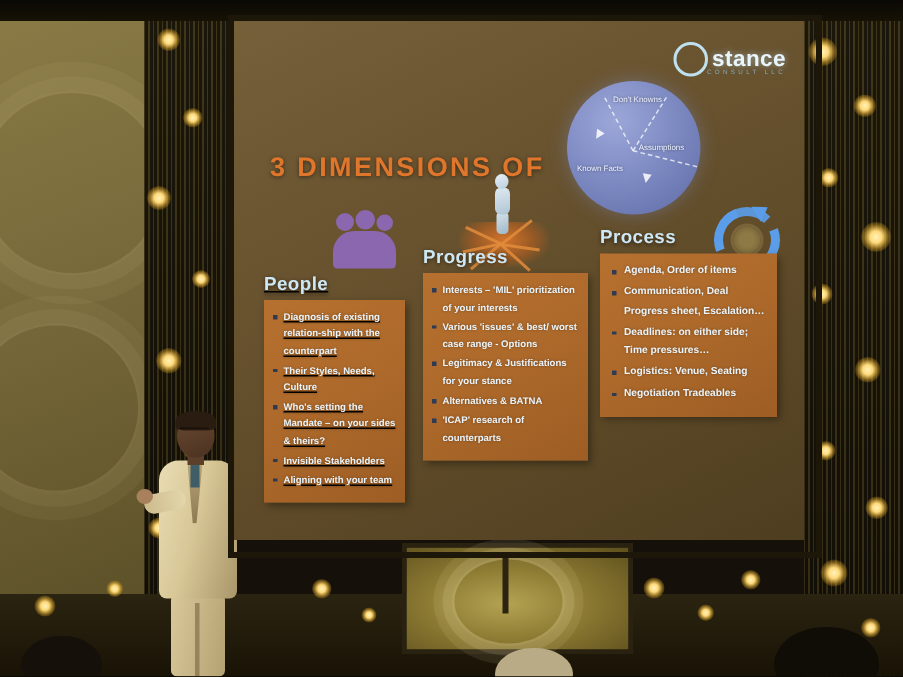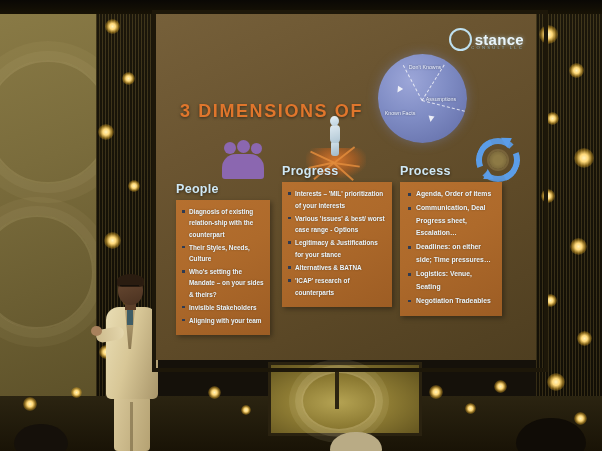--- a/index.html
+++ b/index.html
@@ -158,23 +158,23 @@
   .col-head{color:#cfe8f5;font-size:12.5px;font-weight:700;letter-spacing:.3px;
      text-shadow:0 1px 3px rgba(0,0,0,.55);margin-bottom:4px;}
   .box{background:linear-gradient(150deg,#b6702f 0%,#ae6a2b 45%,#9d5d24 100%);
        padding:6px 5px 7px 5px;box-shadow:2px 2px 5px rgba(0,0,0,.35);}
   .box ul{margin:0;padding:0;list-style:none;}
   .box li{position:relative;color:#eaf4fa;font-size:6.4px;line-height:11.4px;
      padding-left:8px;margin-bottom:1.5px;font-weight:700;
      text-shadow:0 0 2px rgba(0,0,0,.35);}
   .box li::before{content:"";position:absolute;left:1px;top:4px;width:2.6px;height:2.6px;
      background:#2f3b52;}
-  .col-people{left:20px;top:168px;width:94px;}
+  .col-people{left:20px;top:168px;width:94px;text-decoration:underline;}
   .col-problem{left:126px;top:150px;width:110px;}
-  .col-process{left:244px;top:150px;width:102px;}
+  .col-process{left:244px;top:137px;width:118px;}
   .col-process .box li{font-size:6.8px;line-height:12.6px;padding-left:11px;}
   .col-process .box li::before{left:3px;top:5px;}
   .col-problem .box li{font-size:6.4px;line-height:11.6px;}
 </style>
 </head>
 <body>
 
 <div id="scene">
 
   <div class="wall-gold panel-left"></div>

